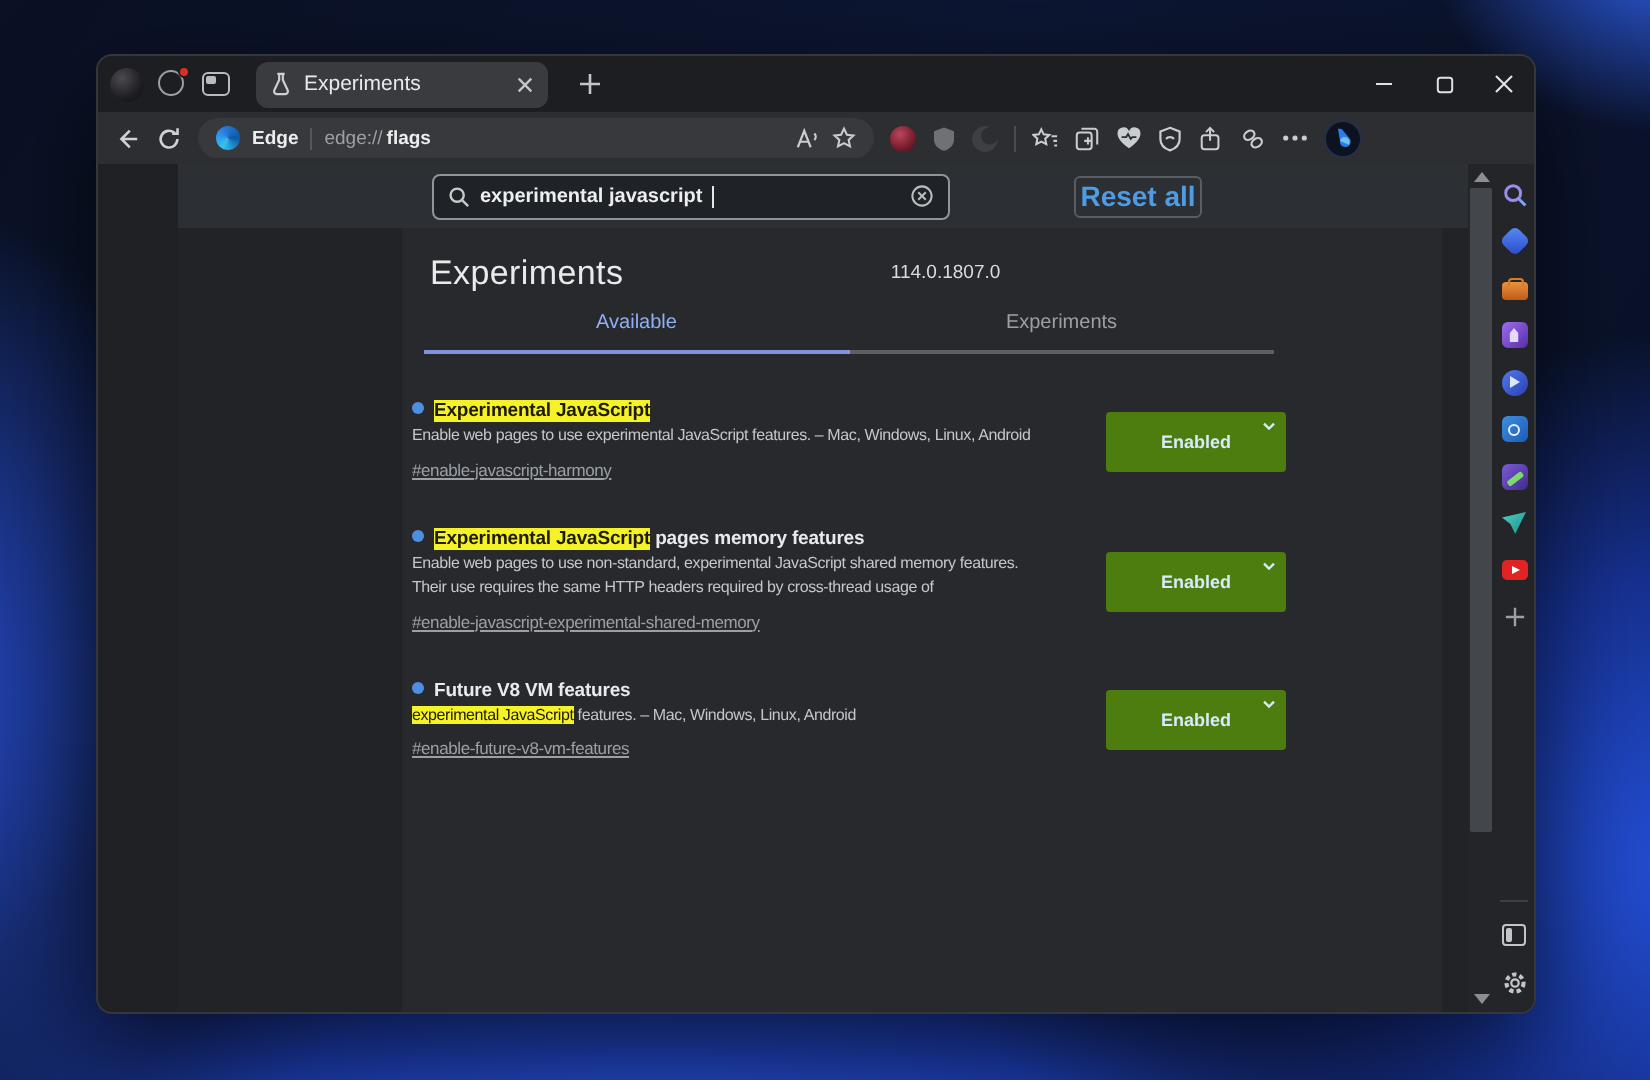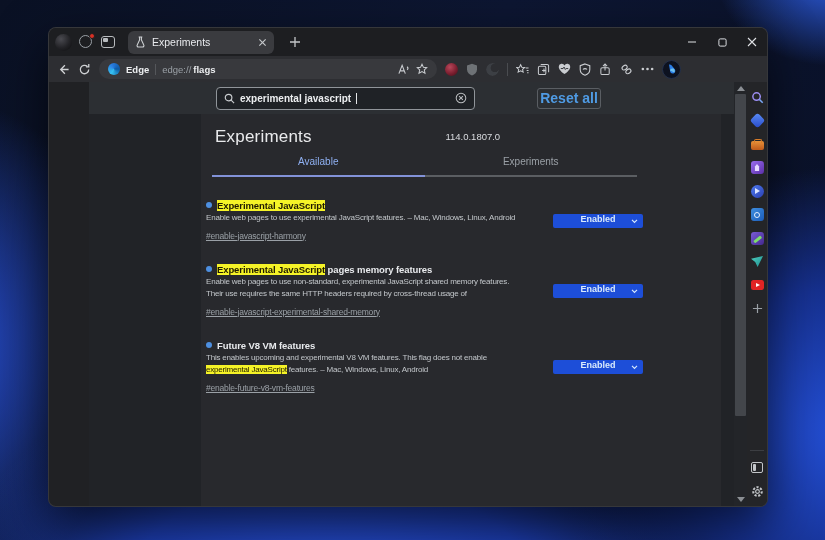--- a/index.html
+++ b/index.html
@@ -82,22 +82,22 @@
   .ftab.off { color:#9aa0a6; border-bottom:2px solid #5b5e62; }
 
   .flaglist { margin:22px 0 0 5px; }
   .flagrow { display:flex; align-items:center; margin-bottom:20px; width:446px; }
   .flagtext { width:339px; flex:none; }
   .titleline { font-size:9.5px; font-weight:bold; color:#e8eaed; line-height:13px; white-space:nowrap; letter-spacing:-.1px; }
   .bullet { display:inline-block; width:6px; height:6px; border-radius:50%; background:#4d8fe0; margin-right:5px; vertical-align:1px; }
   .hl { background:#f5f327; color:#1f1a00; }
   .descline { font-size:8px; letter-spacing:-.2px; color:#c3c7cb; line-height:12.5px; white-space:nowrap; }
   .flaglink { display:inline-block; margin-top:2px; font-size:8.5px; letter-spacing:-.2px; color:#9aa0a6; text-decoration:underline; white-space:nowrap; }
-  .dropdown { margin-left:8px; width:90px; height:14px; background:#1d4ed8; border-radius:2px;
-    display:flex; justify-content:center; position:relative; flex:none; }
+  .dropdown { margin-left:8px; width:90px; height:30px; background:#4d7c0f; border-radius:2px;
+    display:flex; align-items:center; justify-content:center; position:relative; flex:none; }
   .dropdown span { font-size:9px; font-weight:bold; color:#d9eafc; }
   .dropdown svg { position:absolute; right:5px; top:5px; }
 
   
   .scrollstrip { width:13px; background:#232529; flex:none; position:relative; display:flex; flex-direction:column; align-items:center; }
   .tri-up { margin-top:4px; width:0; height:0; border-left:4px solid transparent; border-right:4px solid transparent; border-bottom:5px solid #8b8f94; }
   .thumb { margin-top:3px; width:11px; height:322px; background:#43464b; border-radius:1px; }
   .tri-dn { position:absolute; bottom:4px; left:2.5px; width:0; height:0; border-left:4px solid transparent; border-right:4px solid transparent; border-top:5px solid #8b8f94; }
 
   
@@ -328,21 +328,20 @@
                   <span>Enabled</span>
                   <svg width="7" height="5" viewBox="0 0 8 6" fill="none" stroke="#d9eafc" stroke-width="1.4">
                       <path d="M1 1l3 3 3-3"></path>
                     </svg>
                 </div>
               </div>
 
               <div class="flagrow">
                 <div class="flagtext">
                   <div class="titleline"><span class="bullet"></span><span class="hl"></span><span>Future V8 VM features</span></div>
-                  <div class="descline"><span>This enables upcoming and experimental V8 VM features. This flag does not enable</span></div>
                   <div class="descline"><span class="hl">experimental JavaScript</span><span> features. – Mac, Windows, Linux, Android</span></div>
                   <a class="flaglink">#enable-future-v8-vm-features</a>
                 </div>
                 <div class="dropdown">
                   <span>Enabled</span>
                   <svg width="7" height="5" viewBox="0 0 8 6" fill="none" stroke="#d9eafc" stroke-width="1.4">
                       <path d="M1 1l3 3 3-3"></path>
                     </svg>
                 </div>
               </div>

